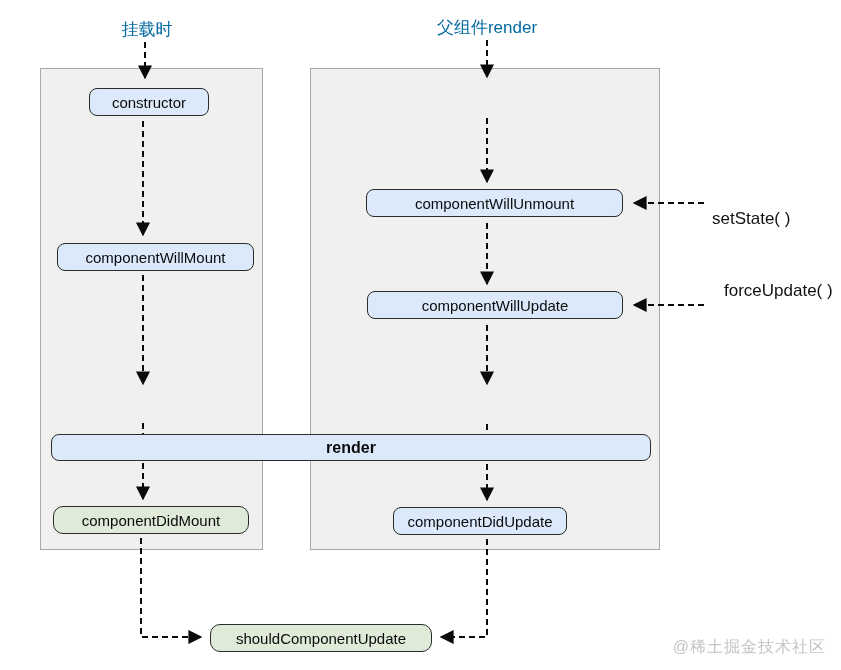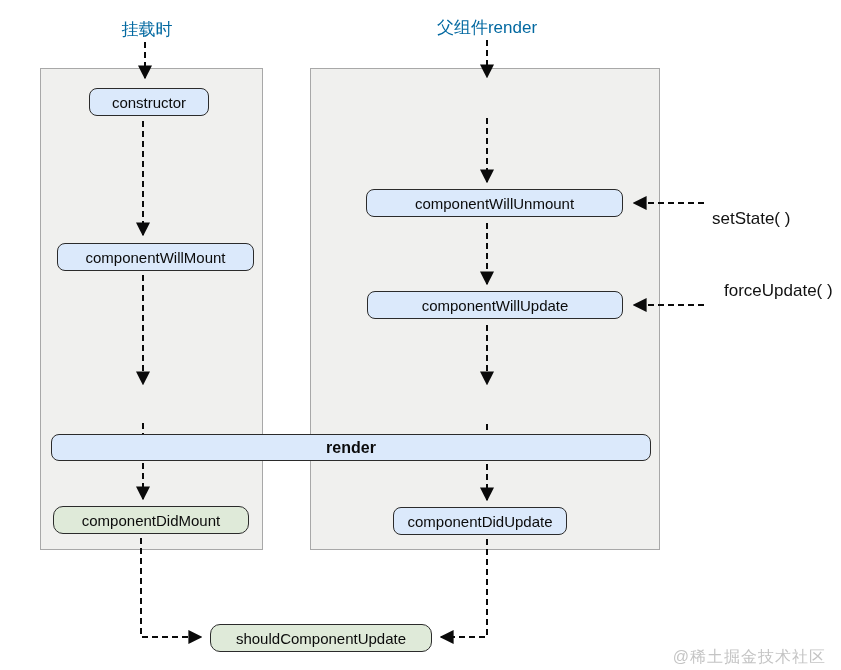--- a/index.html
+++ b/index.html
@@ -25,21 +25,21 @@
     background:var(--node-blue);border:1.5px solid var(--node-border);border-radius:8px;
     font-size:15px;line-height:1;white-space:nowrap;
   }
   .node.green{background:var(--node-green);border-radius:10px;}
   .node.render{font-weight:bold;font-size:16px;}
   .title{
     position:absolute;z-index:3;font-size:17px;text-align:center;color:#0369a1;
   }
   .side-label{position:absolute;z-index:3;font-size:17px;color:#111;white-space:nowrap;}
   .watermark{
-    position:absolute;z-index:3;right:15px;bottom:2px;font-size:16px;
+    position:absolute;z-index:3;right:15px;bottom:12px;font-size:16px;
     color:var(--watermark);letter-spacing:1px;margin-left:13px;
   }
 </style>
 </head>
 <body>
 
 <div class="canvas">
 
   <div class="title" style="left:97px;top:18px;width:100px;">挂载时</div>
   <div class="title" style="left:407px;top:16px;width:160px;">父组件render</div>

